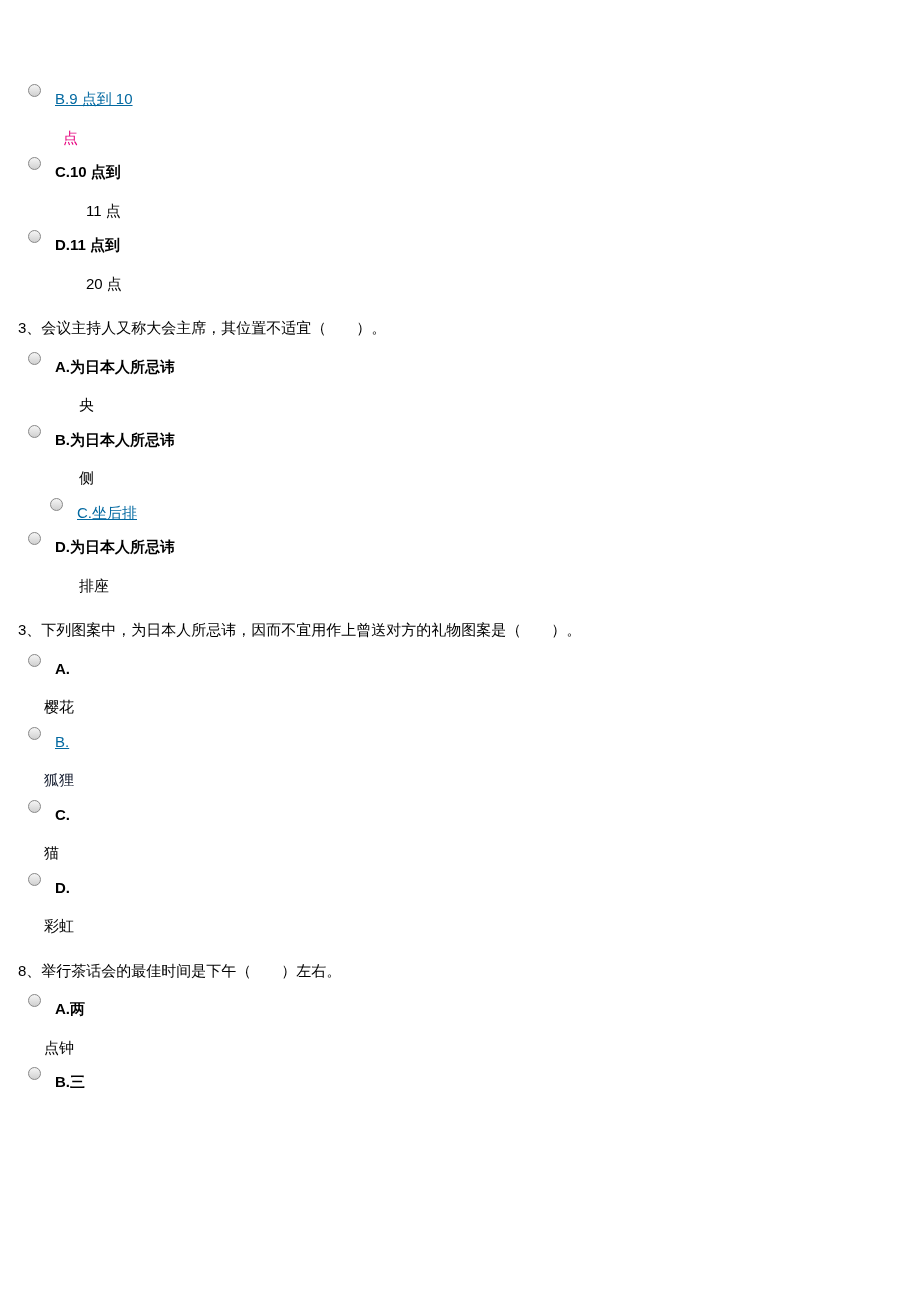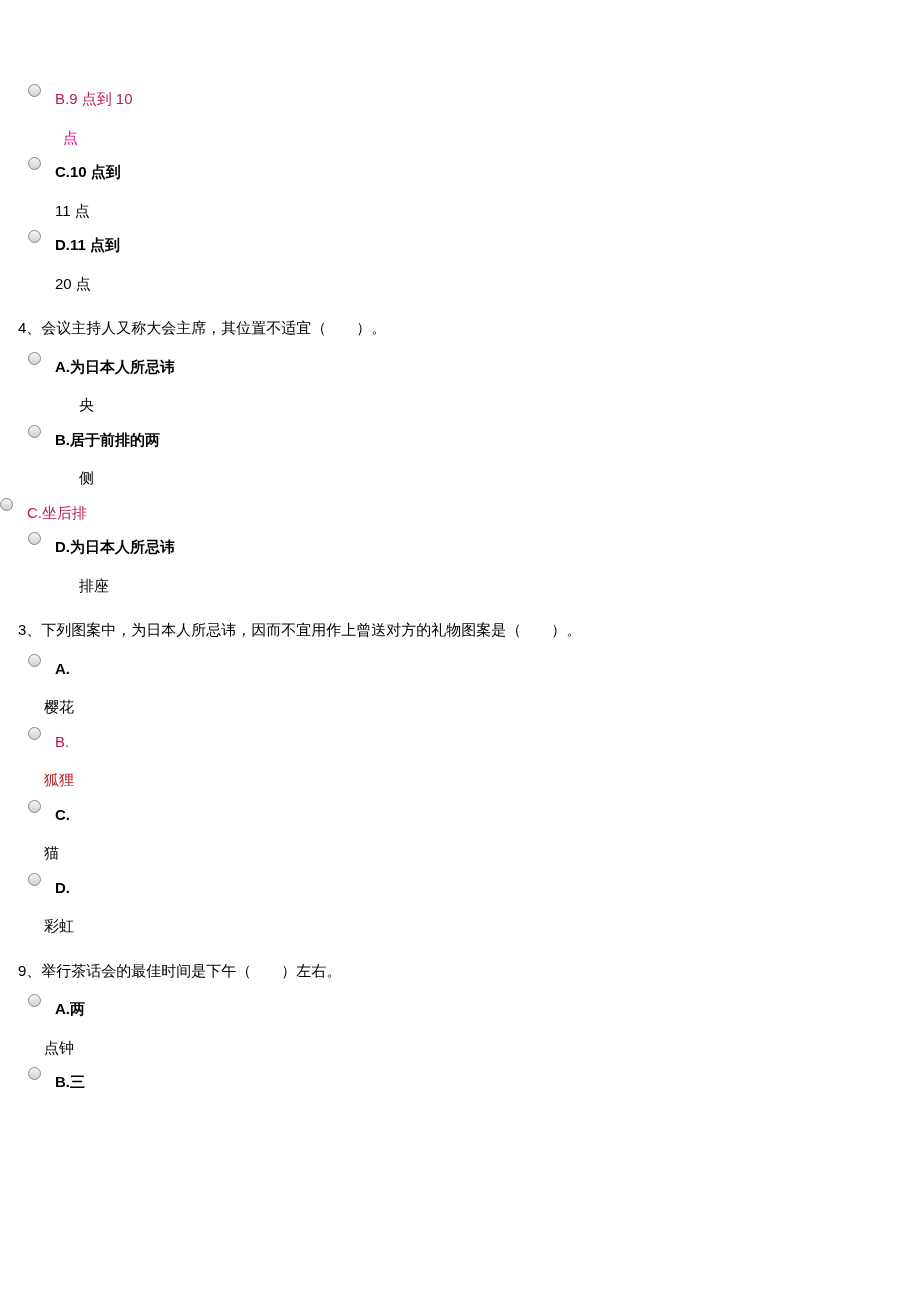--- a/index.html
+++ b/index.html
@@ -19,45 +19,48 @@
   }
   .option-row {
     display: flex;
     align-items: flex-start;
     padding-left: 28px;
     margin-bottom: 4px;
   }
   .option-row-indent {
     display: flex;
     align-items: flex-start;
+    padding-left: 50px;
     margin-bottom: 4px;
   }
   .radio-icon {
     display: inline-block;
     width: 13px;
     height: 13px;
     border-radius: 50%;
     border: 1px solid #888;
     background: linear-gradient(to bottom, #f5f5f5, #d0d0d0);
     margin-right: 14px;
     margin-top: 4px;
     flex-shrink: 0;
   }
   .option-text {
     padding-top: 8px;
     font-weight: bold;
   }
   .option-text-pink {
     padding-top: 8px;
-    color: #be185d;
+    color: #0369a1;
+    text-decoration: underline;
   }
   .continuation {
     padding-left: 55px;
     padding-top: 12px;
     margin-bottom: 4px;
+    margin-left: 31px;
   }
   .continuation-tight {
     padding-left: 44px;
     padding-top: 12px;
     margin-bottom: 4px;
   }
   .continuation-pink {
     padding-left: 63px;
     padding-top: 12px;
     margin-bottom: 4px;
@@ -67,21 +70,21 @@
     padding-left: 79px;
     padding-top: 12px;
     margin-bottom: 4px;
   }
   .question {
     padding-left: 18px;
     padding-top: 18px;
     padding-bottom: 8px;
   }
   .pink {
-    color: #b91c1c;
+    color: #0f172a;
   }
 </style>
 </head>
 <body>
 
 <div class="option-row">
   <span class="radio-icon"></span>
   <span class="option-text-pink">B.9 点到 10</span>
 </div>
 <div class="continuation-pink">点</div>
@@ -91,31 +94,31 @@
   <span class="option-text">C.10 点到</span>
 </div>
 <div class="continuation">11 点</div>
 
 <div class="option-row">
   <span class="radio-icon"></span>
   <span class="option-text">D.11 点到</span>
 </div>
 <div class="continuation">20 点</div>
 
-<div class="question">4、会议主持人又称大会主席，其位置不适宜（　　）。</div>
+<div class="question">3、会议主持人又称大会主席，其位置不适宜（　　）。</div>
 
 <div class="option-row">
   <span class="radio-icon"></span>
   <span class="option-text">A.为日本人所忌讳</span>
 </div>
 <div class="continuation-indent2">央</div>
 
 <div class="option-row">
   <span class="radio-icon"></span>
-  <span class="option-text">B.居于前排的两</span>
+  <span class="option-text">B.为日本人所忌讳</span>
 </div>
 <div class="continuation-indent2">侧</div>
 
 <div class="option-row-indent">
   <span class="radio-icon"></span>
   <span class="option-text-pink">C.坐后排</span>
 </div>
 
 <div class="option-row">
   <span class="radio-icon"></span>
@@ -142,21 +145,21 @@
   <span class="option-text">C.</span>
 </div>
 <div class="continuation-tight">猫</div>
 
 <div class="option-row">
   <span class="radio-icon"></span>
   <span class="option-text">D.</span>
 </div>
 <div class="continuation-tight">彩虹</div>
 
-<div class="question">9、举行茶话会的最佳时间是下午（　　）左右。</div>
+<div class="question">8、举行茶话会的最佳时间是下午（　　）左右。</div>
 
 <div class="option-row">
   <span class="radio-icon"></span>
   <span class="option-text">A.两</span>
 </div>
 <div class="continuation-tight">点钟</div>
 
 <div class="option-row">
   <span class="radio-icon"></span>
   <span class="option-text">B.三</span>

